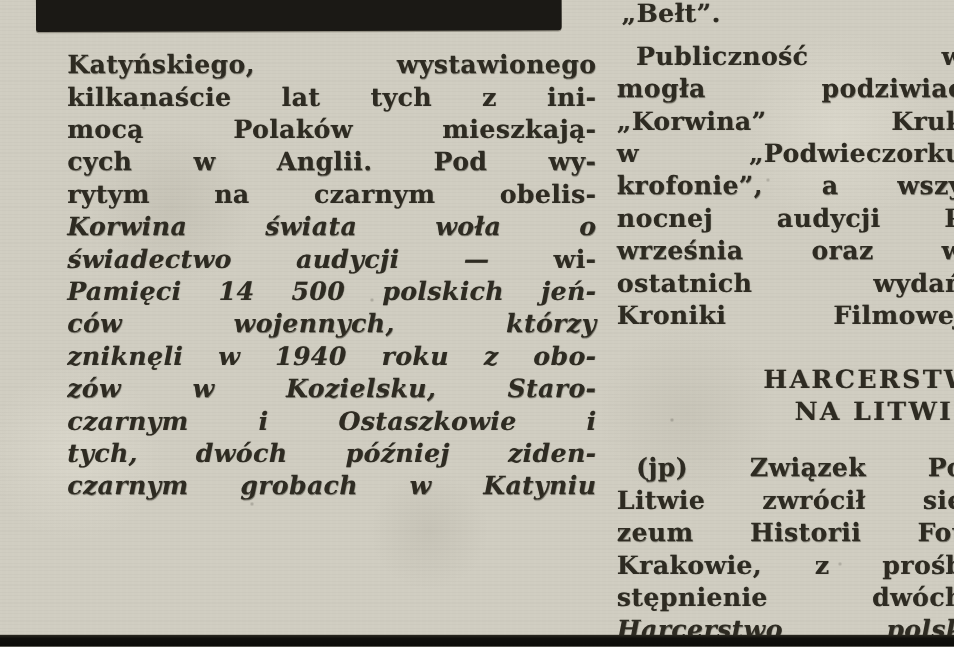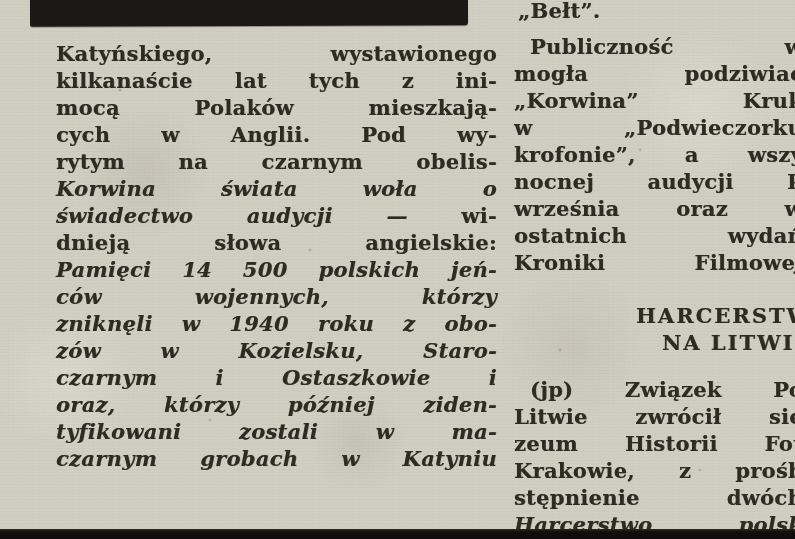--- a/index.html
+++ b/index.html
@@ -83,28 +83,26 @@
 <div class="page">
   <div class="photo-strip"></div>
   <div class="col col-left">
       <div class="tl jline"><span class="ro">Katyńskiego, wystawionego</span></div>
       <div class="tl jline"><span class="ro">kilkanaście lat tych z ini-</span></div>
       <div class="tl jline"><span class="ro">mocą Polaków mieszkają-</span></div>
       <div class="tl jline"><span class="ro">cych w Anglii. Pod wy-</span></div>
       <div class="tl jline"><span class="ro">rytym na czarnym obelis-</span></div>
       <div class="tl jline"><span class="it">Korwina świata woła o</span></div>
       <div class="tl jline"><span class="it">świadectwo audycji —</span> <span class="ro">wi-</span></div>
-      <div class="tl jline"><span class="ro">dnieją słowa angielskie:</span></div>
       <div class="tl jline"><span class="it">Pamięci 14&nbsp;500 polskich jeń-</span></div>
       <div class="tl jline"><span class="it">ców wojennych, którzy</span></div>
       <div class="tl jline"><span class="it">zniknęli w 1940 roku z obo-</span></div>
       <div class="tl jline"><span class="it">zów w Kozielsku, Staro-</span></div>
       <div class="tl jline"><span class="it">czarnym i Ostaszkowie i</span></div>
-      <div class="tl jline"><span class="it">oraz, którzy później ziden-</span></div>
-      <div class="tl jline"><span class="it">tyfikowani zostali w ma-</span></div>
+      <div class="tl jline"><span class="it">tych, dwóch później ziden-</span></div>
       <div class="tl jline"><span class="it">czarnym grobach w Katyniu</span></div>
     </div>
   <div class="col col-right">
       <div class="tl short"><span class="ro">„Bełt”.</span></div>
       <div class="gap8"></div>
       <div class="tl jline ind"><span class="ro">Publiczność w</span></div>
       <div class="tl jline"><span class="ro">mogła podziwiać</span></div>
       <div class="tl jline"><span class="ro">„Korwina” Kruk</span></div>
       <div class="tl jline"><span class="ro">w „Podwieczorku</span></div>
       <div class="tl jline"><span class="ro">krofonie”, a wszy</span></div>

